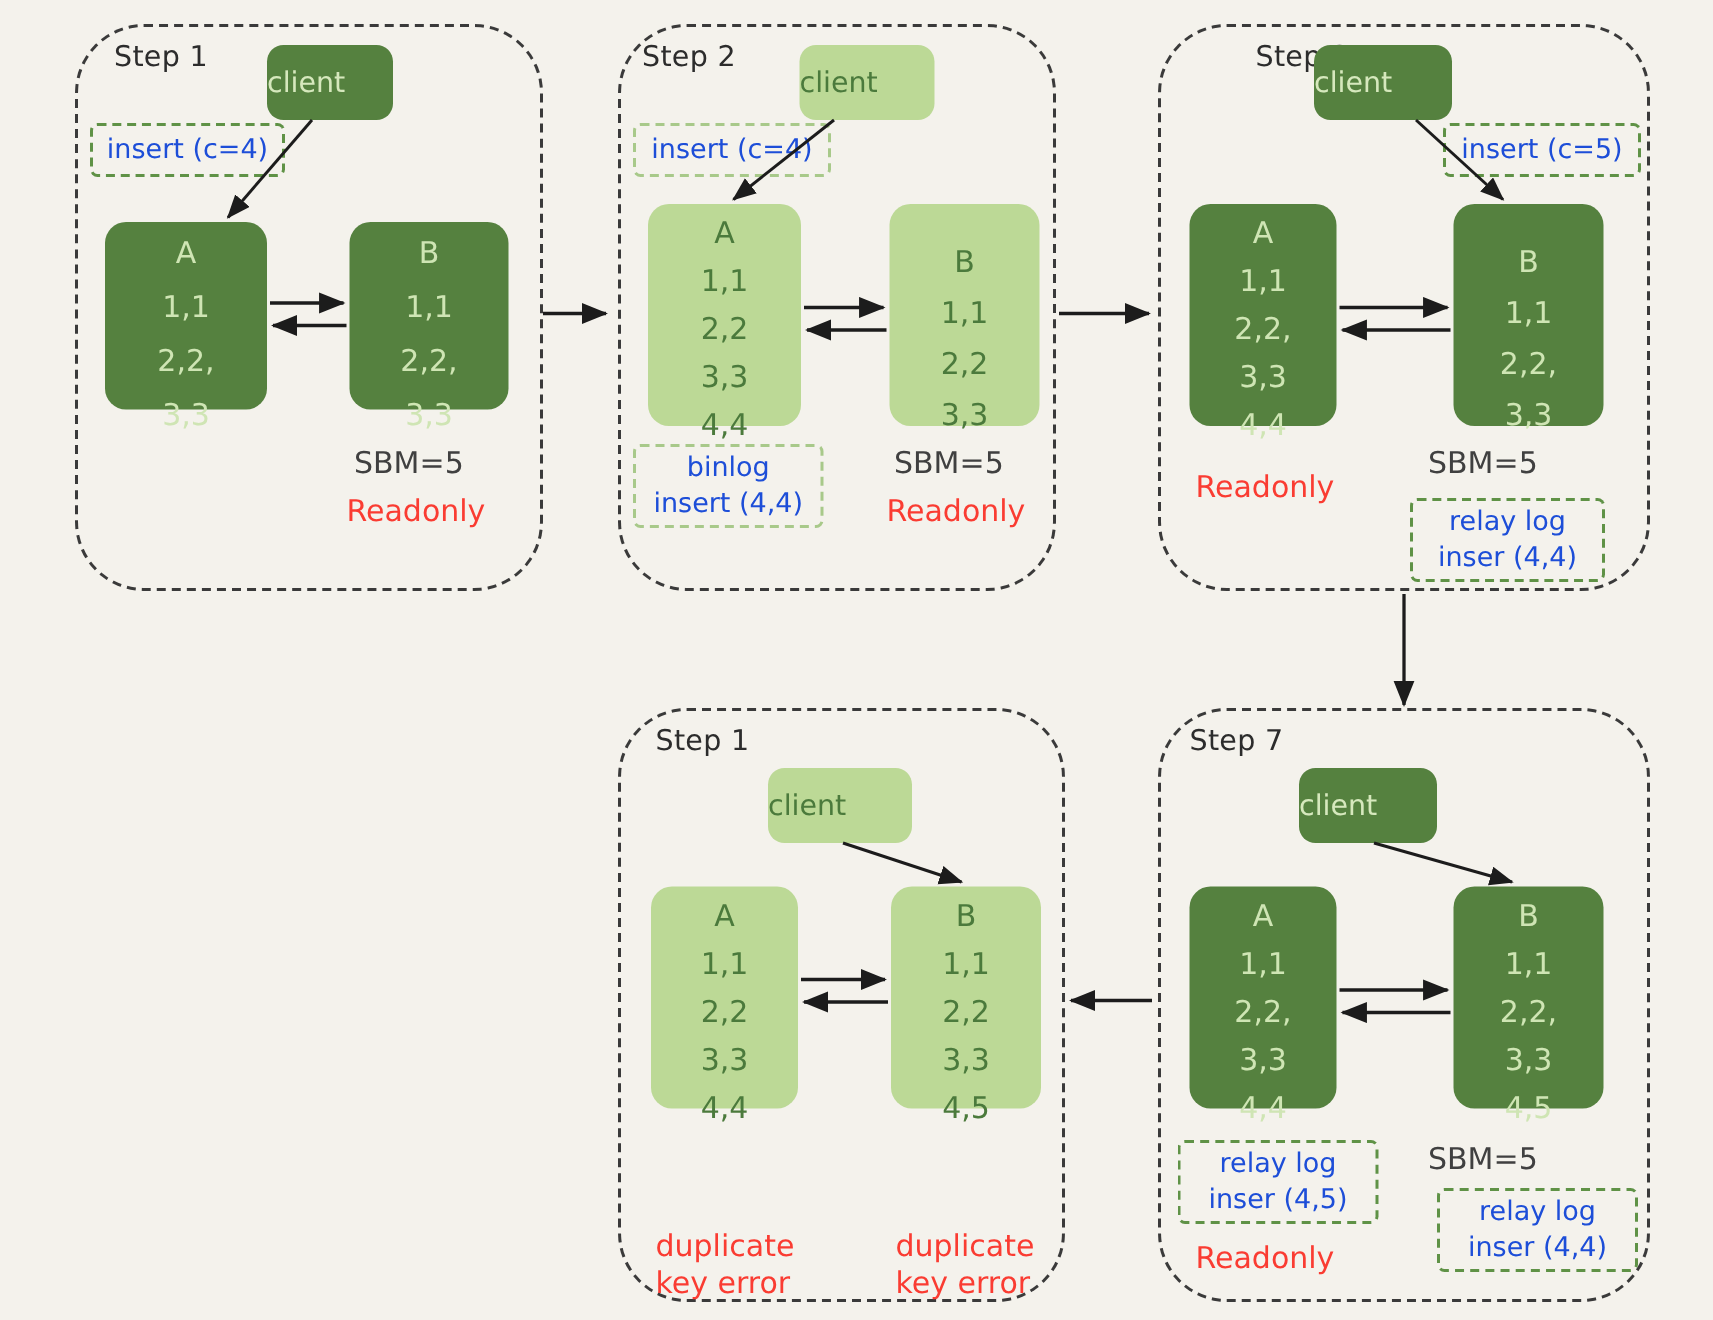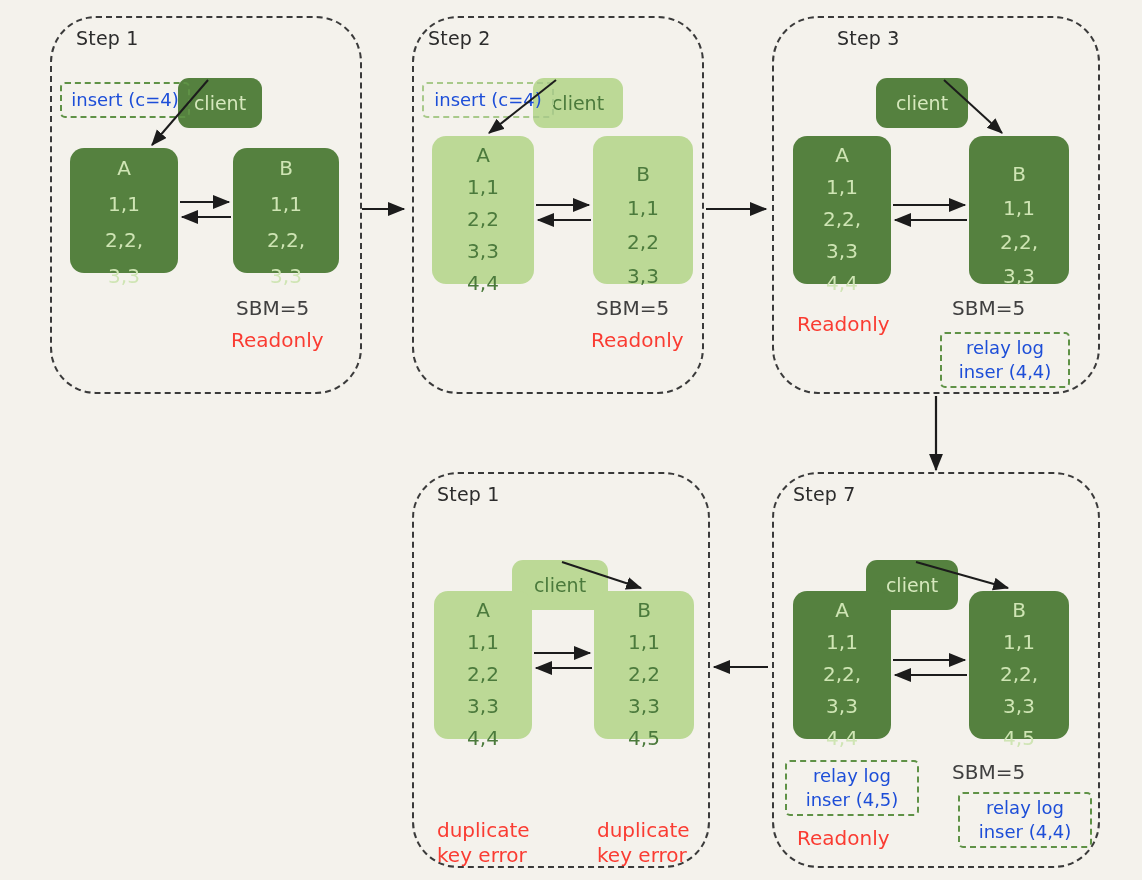--- a/index.html
+++ b/index.html
@@ -56,24 +56,22 @@
     white-space: nowrap;
     font-family: "DejaVu Sans", sans-serif;
   }
 
   
   .client {
     position: absolute;
     border-radius: 11px;
     display: flex;
     align-items: center;
-    justify-content: center;
     font-size: 19px;
     box-sizing: border-box;
-    margin-top: 48px;
   }
   .client.dark  { background: #55813f; color: #d6e8bd; }
   .client.light { background: #bcd996; color: #4b7a3c; }
 
   
   .chip {
     position: absolute;
     border: 2px dashed #5f9246;
     border-radius: 5px;
     box-sizing: border-box;
@@ -164,31 +162,38 @@
     <span class="row">4,4</span>
   </div>
 
   <div class="node light" style="left:593px; top:136px; width:100px; height:148px; padding-top:28px; gap:14px;">
     <span class="row">B</span>
     <span class="row">1,1</span>
     <span class="row">2,2</span>
     <span class="row">3,3</span>
   </div>
 
+  <div class="chip pale" style="left:422px; top:296px; width:127px; height:56px;">
+    <span>binlog</span>
+    <span>insert (4,4)</span>
+  </div>
 
   <div class="label" style="left:596px; top:296px;">SBM=5</div>
   <div class="label red" style="left:591px; top:328px;">Readonly</div>
 
   <div class="panel" style="left:772px; top:16px; width:328px; height:378px;"></div>
   <div class="panel-title" style="left:793px; top:27px;margin-left:44px;">Step 3</div>
 
   <div class="client dark" style="left:876px; top:30px; width:92px; height:50px;">
     <span>client</span>
   </div>
 
+  <div class="chip" style="left:962px; top:82px; width:132px; height:36px;">
+    <span>insert (c=5)</span>
+  </div>
 
   <div class="node dark" style="left:793px; top:136px; width:98px; height:148px; padding-top:9px; gap:12px;">
     <span class="row">A</span>
     <span class="row">1,1</span>
     <span class="row">2,2,</span>
     <span class="row">3,3</span>
     <span class="row">4,4</span>
   </div>
 
   <div class="node dark" style="left:969px; top:136px; width:100px; height:148px; padding-top:28px; gap:14px;">

